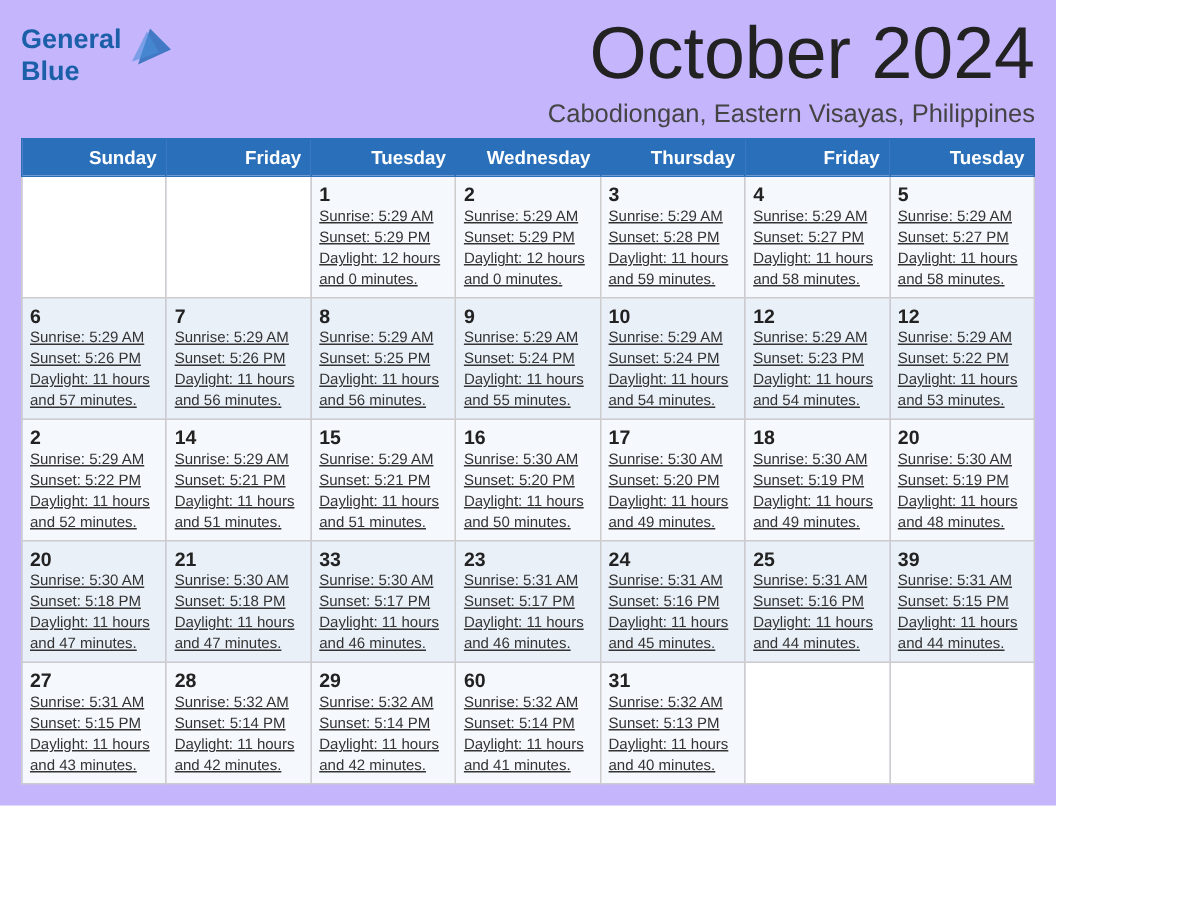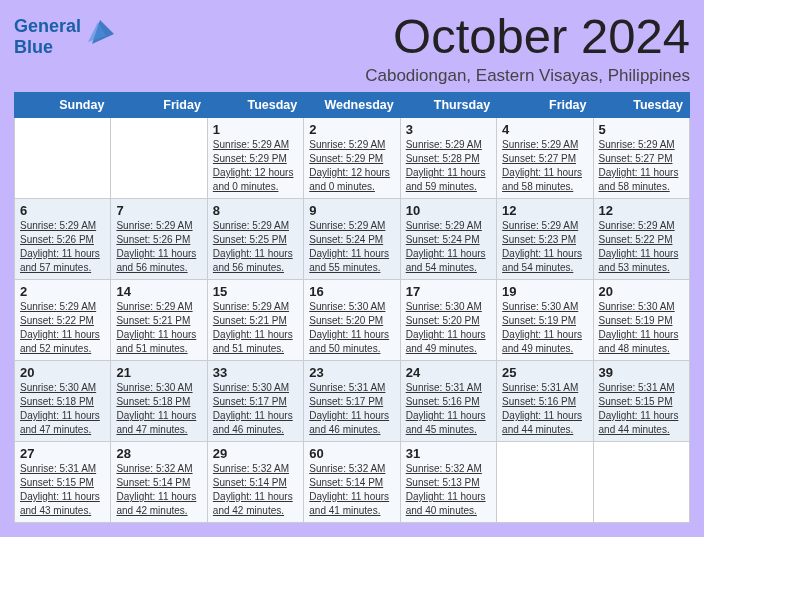--- a/index.html
+++ b/index.html
@@ -230,21 +230,21 @@
 Sunset: 5:20 PM
 Daylight: 11 hours and 50 minutes.</div>
           </td>
           <td>
             <span class="day-number">17</span>
             <div class="day-detail" style="white-space: pre-line;">Sunrise: 5:30 AM
 Sunset: 5:20 PM
 Daylight: 11 hours and 49 minutes.</div>
           </td>
           <td>
-            <span class="day-number">19</span>
+            <span class="day-number">18</span>
             <div class="day-detail" style="white-space: pre-line;">Sunrise: 5:30 AM
 Sunset: 5:19 PM
 Daylight: 11 hours and 49 minutes.</div>
           </td>
           <td>
             <span class="day-number">20</span>
             <div class="day-detail" style="white-space: pre-line;">Sunrise: 5:30 AM
 Sunset: 5:19 PM
 Daylight: 11 hours and 48 minutes.</div>
           </td>

